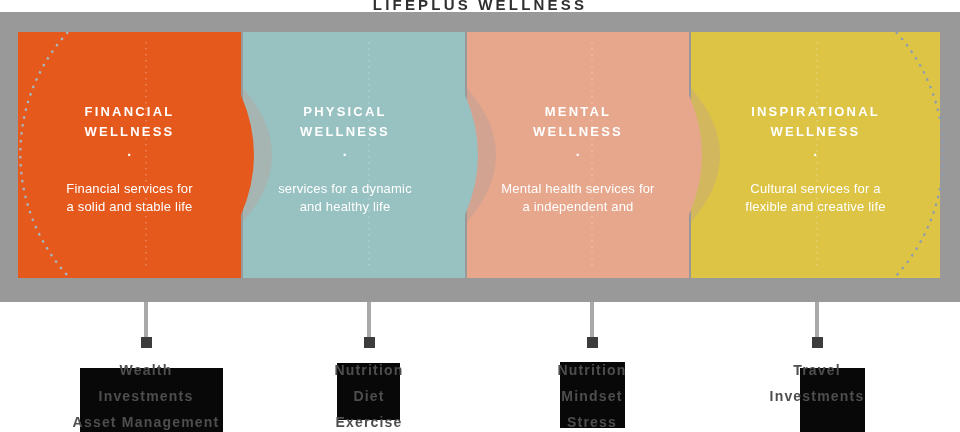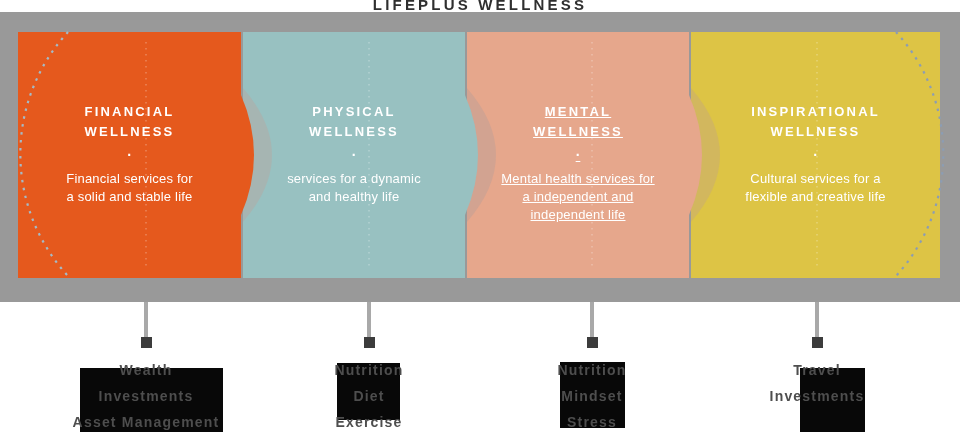--- a/index.html
+++ b/index.html
@@ -11,21 +11,21 @@
 
   .main-title{
     position:absolute;top:-4px;left:0;width:960px;text-align:center;
     font-size:15px;font-weight:bold;letter-spacing:3.2px;color:#2f2f2f;
   }
 
   .panel-text{position:absolute;top:32px;height:246px;text-align:center;color:#ffffff;}
   .p-title{margin-top:70px;font-size:13px;font-weight:bold;letter-spacing:2.2px;line-height:20px;}
   .p-title div{height:20px;}
   .p-dot{margin-top:2px;height:22px;line-height:22px;font-size:14px;font-weight:bold;}
-  .p-desc{margin-top:4px;font-size:13px;line-height:18px;letter-spacing:0.2px;}
+  .p-desc{margin-top:14px;font-size:13px;line-height:18px;letter-spacing:0.2px;}
 
   .connector-line{position:absolute;top:302px;width:4px;height:36px;background:#a9a9a9;}
   .connector-square{position:absolute;top:337px;width:11px;height:11px;background:#3c3c3c;}
 
   .label-box{position:absolute;background:#080808;z-index:1;}
   .label-col{position:absolute;top:362px;width:220px;text-align:center;z-index:2;
     color:#4e4e4e;font-size:14px;font-weight:bold;letter-spacing:1.2px;}
   .label-col div{height:16px;line-height:16px;margin-bottom:10px;}
 </style>
 </head>
@@ -64,42 +64,41 @@
     <div>FINANCIAL</div>
     <div>WELLNESS</div>
   </div>
   <div class="p-dot">·</div>
   <div class="p-desc">
     <div>Financial services for</div>
     <div>a solid and stable life</div>
   </div>
 </div>
 
-<div class="panel-text" style="left:243px;width:222px;">
+<div class="panel-text" style="left:234px;width:222px;">
   <div class="p-title">
     <div>PHYSICAL</div>
     <div>WELLNESS</div>
   </div>
   <div class="p-dot">·</div>
   <div class="p-desc">
     <div>services for a dynamic</div>
     <div>and healthy life</div>
   </div>
 </div>
 
-<div class="panel-text" style="left:467px;width:222px;text-decoration:underline;">
+<div class="panel-text" style="left:467px;width:222px;">
   <div class="p-title">
     <div>MENTAL</div>
     <div>WELLNESS</div>
   </div>
   <div class="p-dot">·</div>
   <div class="p-desc">
     <div>Mental health services for</div>
     <div>a independent and</div>
-    <div>independent life</div>
   </div>
 </div>
 
 <div class="panel-text" style="left:691px;width:249px;">
   <div class="p-title">
     <div>INSPIRATIONAL</div>
     <div>WELLNESS</div>
   </div>
   <div class="p-dot">·</div>
   <div class="p-desc">

